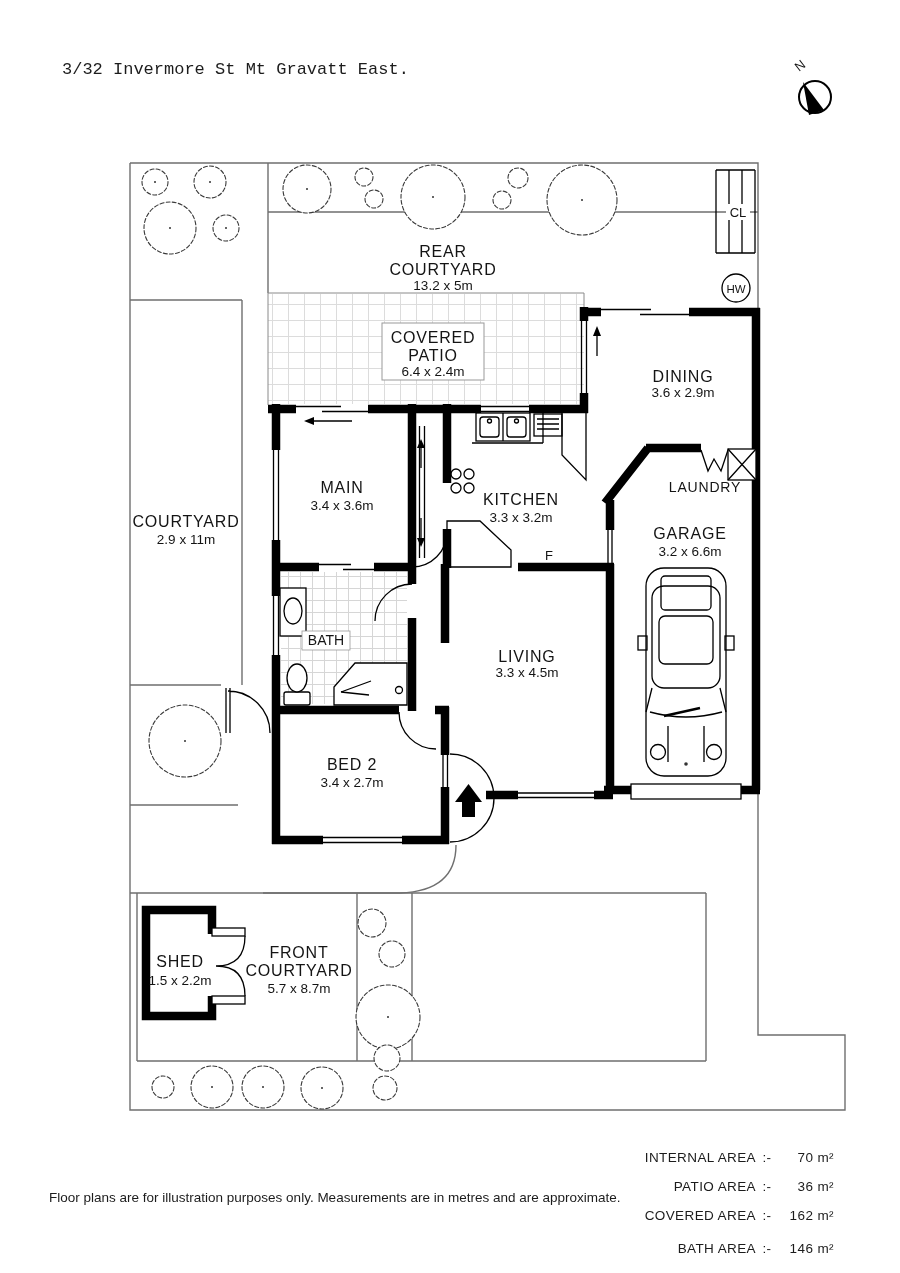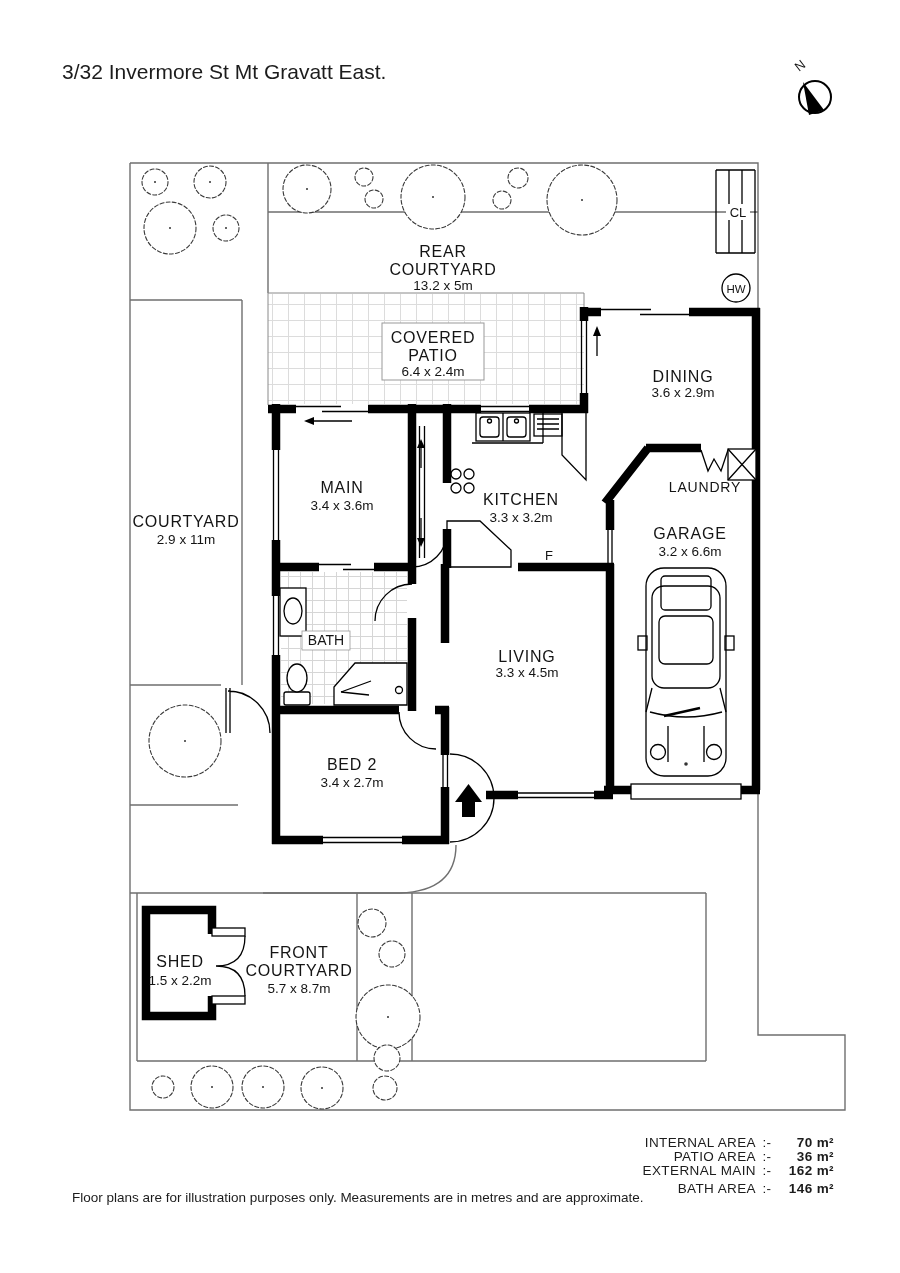--- a/index.html
+++ b/index.html
@@ -1,27 +1,27 @@
 <!DOCTYPE html>
 <html><head>
 <meta charset="utf-8">
 <style>
   html,body{margin:0;padding:0;background:#fff;}
   .canvas{position:relative;width:900px;height:1273px;background:#ffffff;
           font-family:"Liberation Sans",sans-serif;overflow:hidden;}
   .canvas svg{position:absolute;left:0;top:0;}
-  .plan-title{position:absolute;left:62px;top:60px;font-size:21px;color:#1c1c1c;}
+  .plan-title{position:absolute;left:62px;top:60px;font-size:17px;color:#1c1c1c;font-family:Liberation Mono, monospace;}
   .area-table{position:absolute;right:66px;top:1136px;color:#1c1c1c;}
   .area-row{display:flex;justify-content:flex-end;align-items:baseline;
             font-size:13.5px;line-height:14px;letter-spacing:.4px;}
-  .area-row .a-label{width:170px;text-align:right;}
+  .area-row .a-label{width:170px;text-align:right;margin-top:15px;}
   .area-row .a-sep{width:22px;text-align:center;}
-  .area-row .a-val{width:56px;text-align:right;font-weight:bold;}
+  .area-row .a-val{width:56px;text-align:right;}
   .area-row.total{margin-top:4px;}
-  .disclaimer{position:absolute;left:72px;top:1190px;font-size:13.5px;color:#1c1c1c;}
+  .disclaimer{position:absolute;left:49px;top:1190px;font-size:13.5px;color:#1c1c1c;}
   
   .bound{stroke:#6f6f6f;stroke-width:1.4;fill:none;}
   .wall{stroke:#000;stroke-width:8.5;fill:none;}
   .thin{stroke:#000;stroke-width:1.3;fill:none;}
   .thin-w{stroke:#000;stroke-width:1.3;fill:#fff;}
   .gray{stroke:#8a8a8a;stroke-width:1;fill:none;}
   .tree{stroke:#3a3a3a;stroke-width:1.1;fill:#fff;stroke-dasharray:4 2.2;stroke-linecap:round;}
   .tdot{fill:#333;stroke:none;}
   text{font-family:"Liberation Sans",sans-serif;fill:#141414;}
   .room{font-size:16px;letter-spacing:.8px;text-anchor:middle;}
@@ -289,21 +289,21 @@
       <span class="a-label">INTERNAL AREA</span>
       <span class="a-sep">:-</span>
       <span class="a-val">70 m²</span>
     </div>
     <div class="area-row">
       <span class="a-label">PATIO AREA</span>
       <span class="a-sep">:-</span>
       <span class="a-val">36 m²</span>
     </div>
     <div class="area-row">
-      <span class="a-label">EXTERNAL MAIN</span>
+      <span class="a-label">COVERED AREA</span>
       <span class="a-sep">:-</span>
       <span class="a-val">162 m²</span>
     </div>
     <div class="area-row total">
       <span class="a-label">BATH AREA</span>
       <span class="a-sep">:-</span>
       <span class="a-val">146 m²</span>
     </div>
   </div>
 

